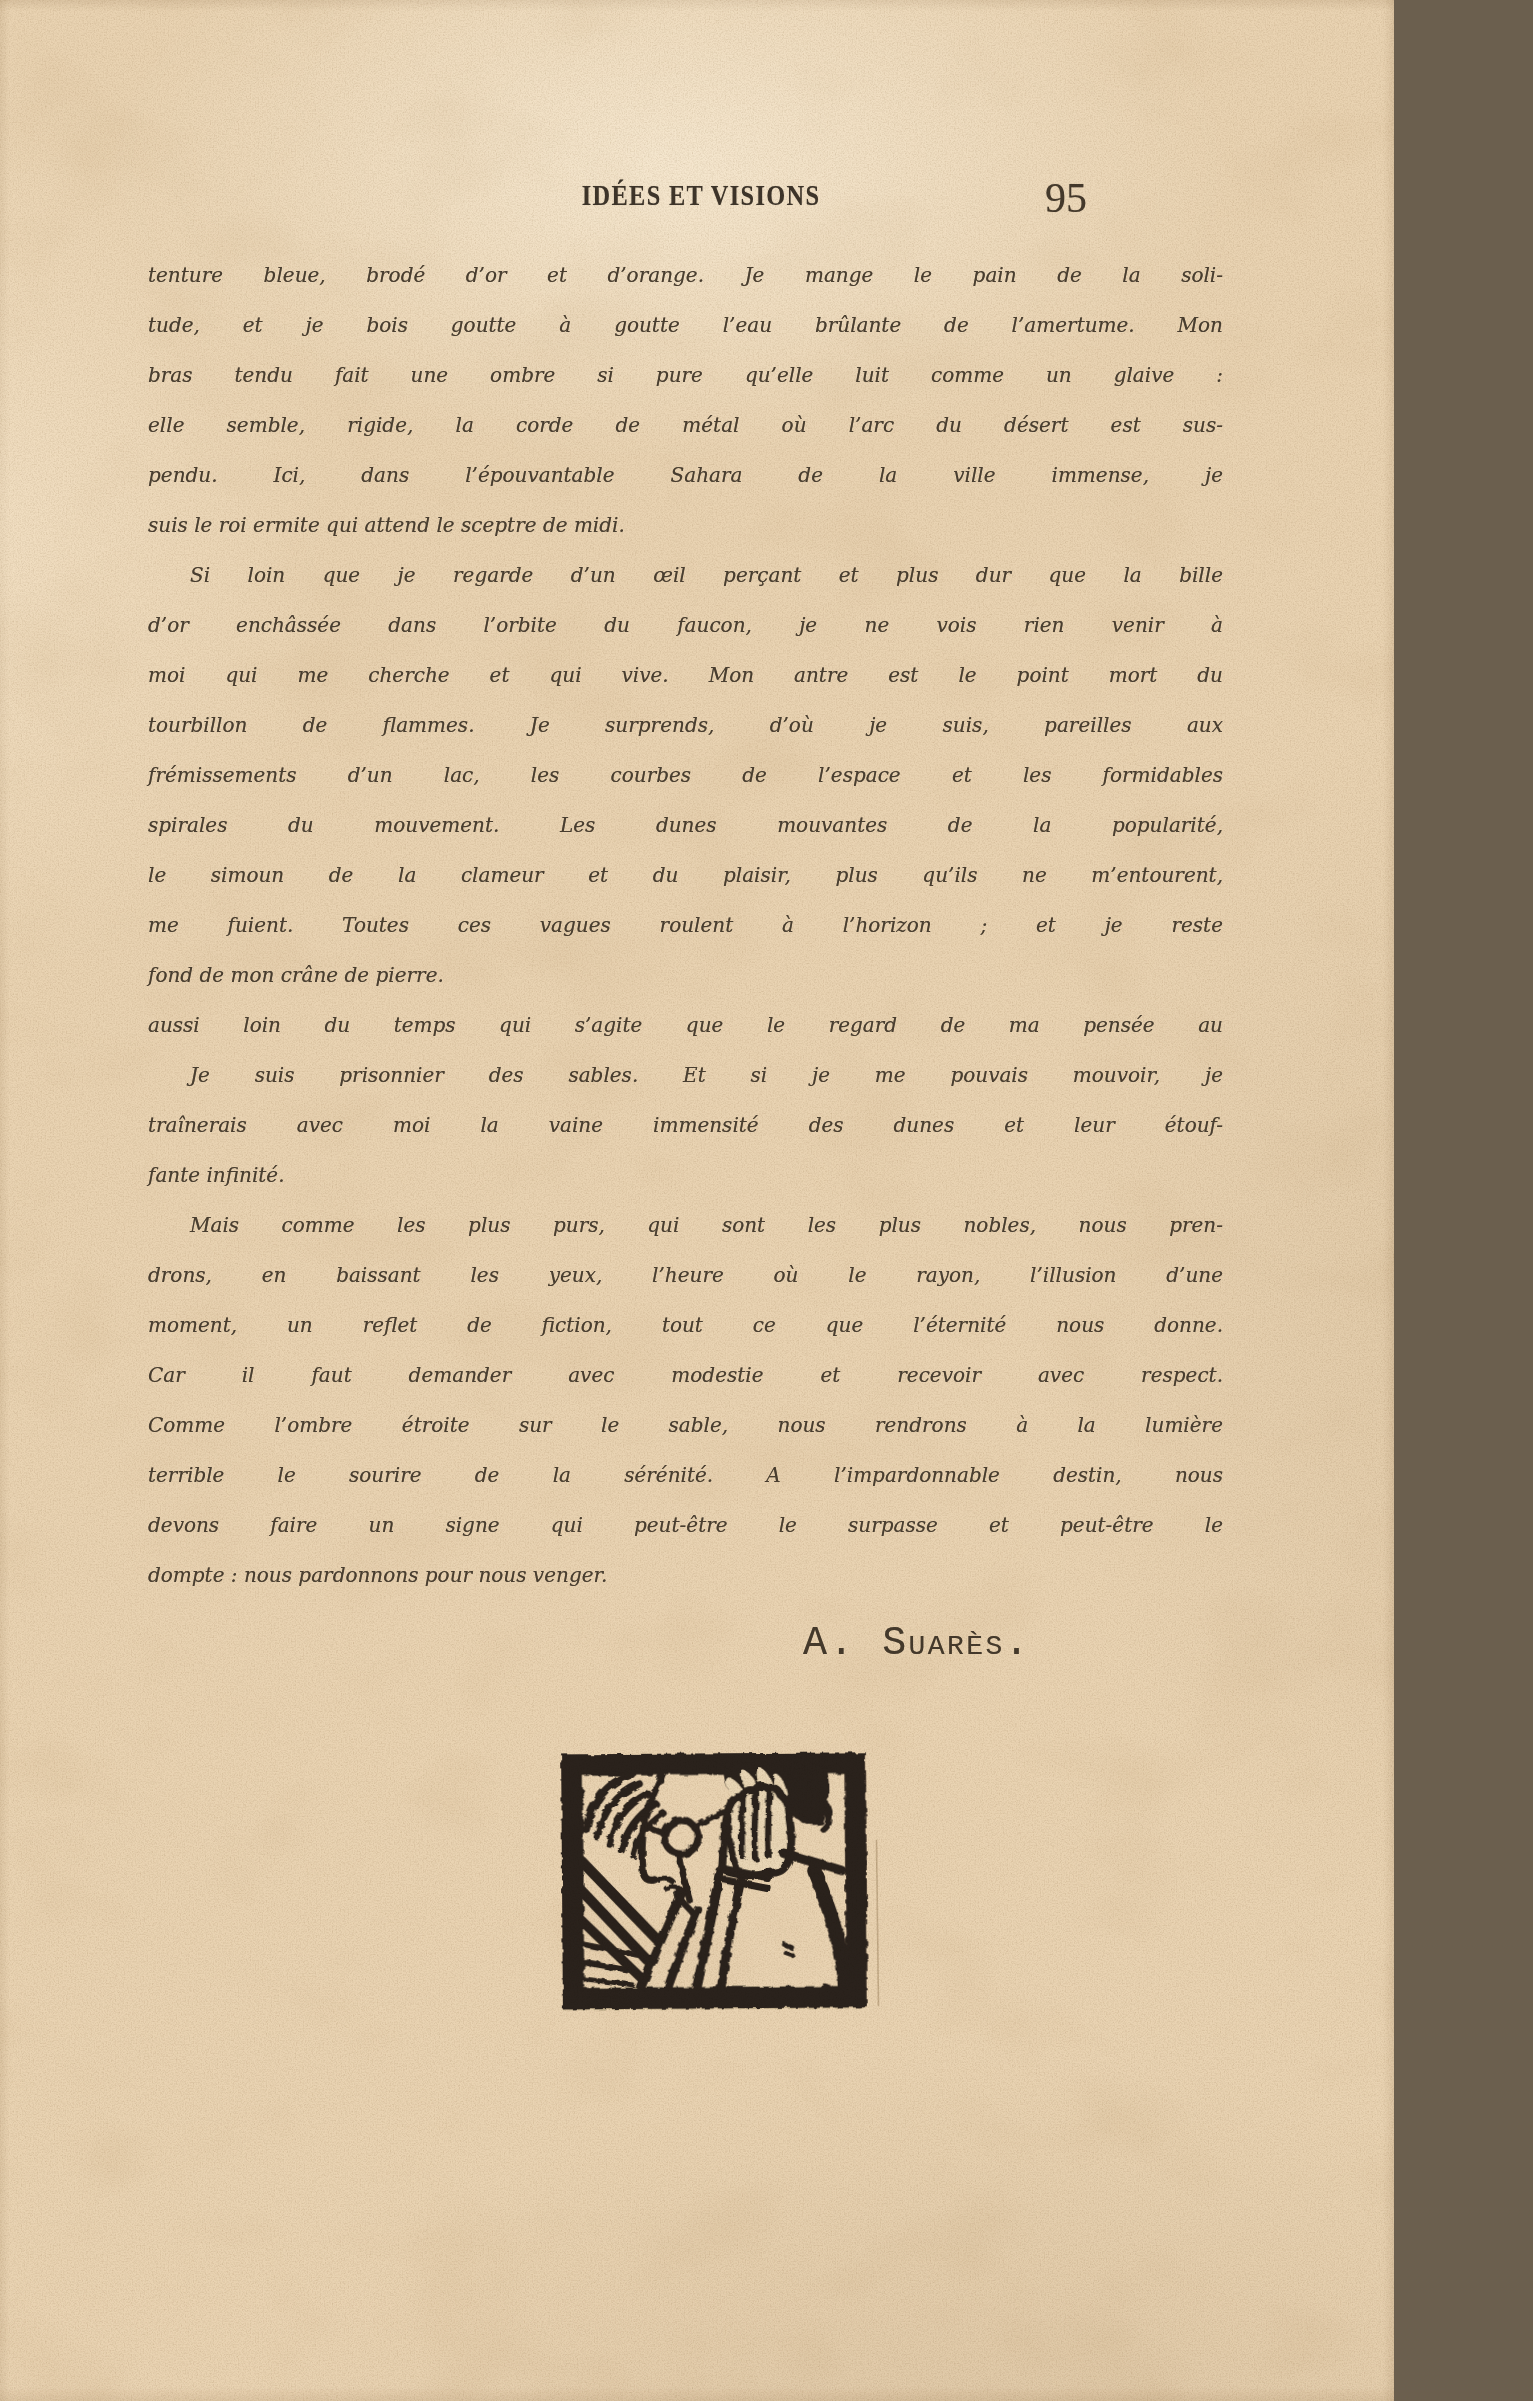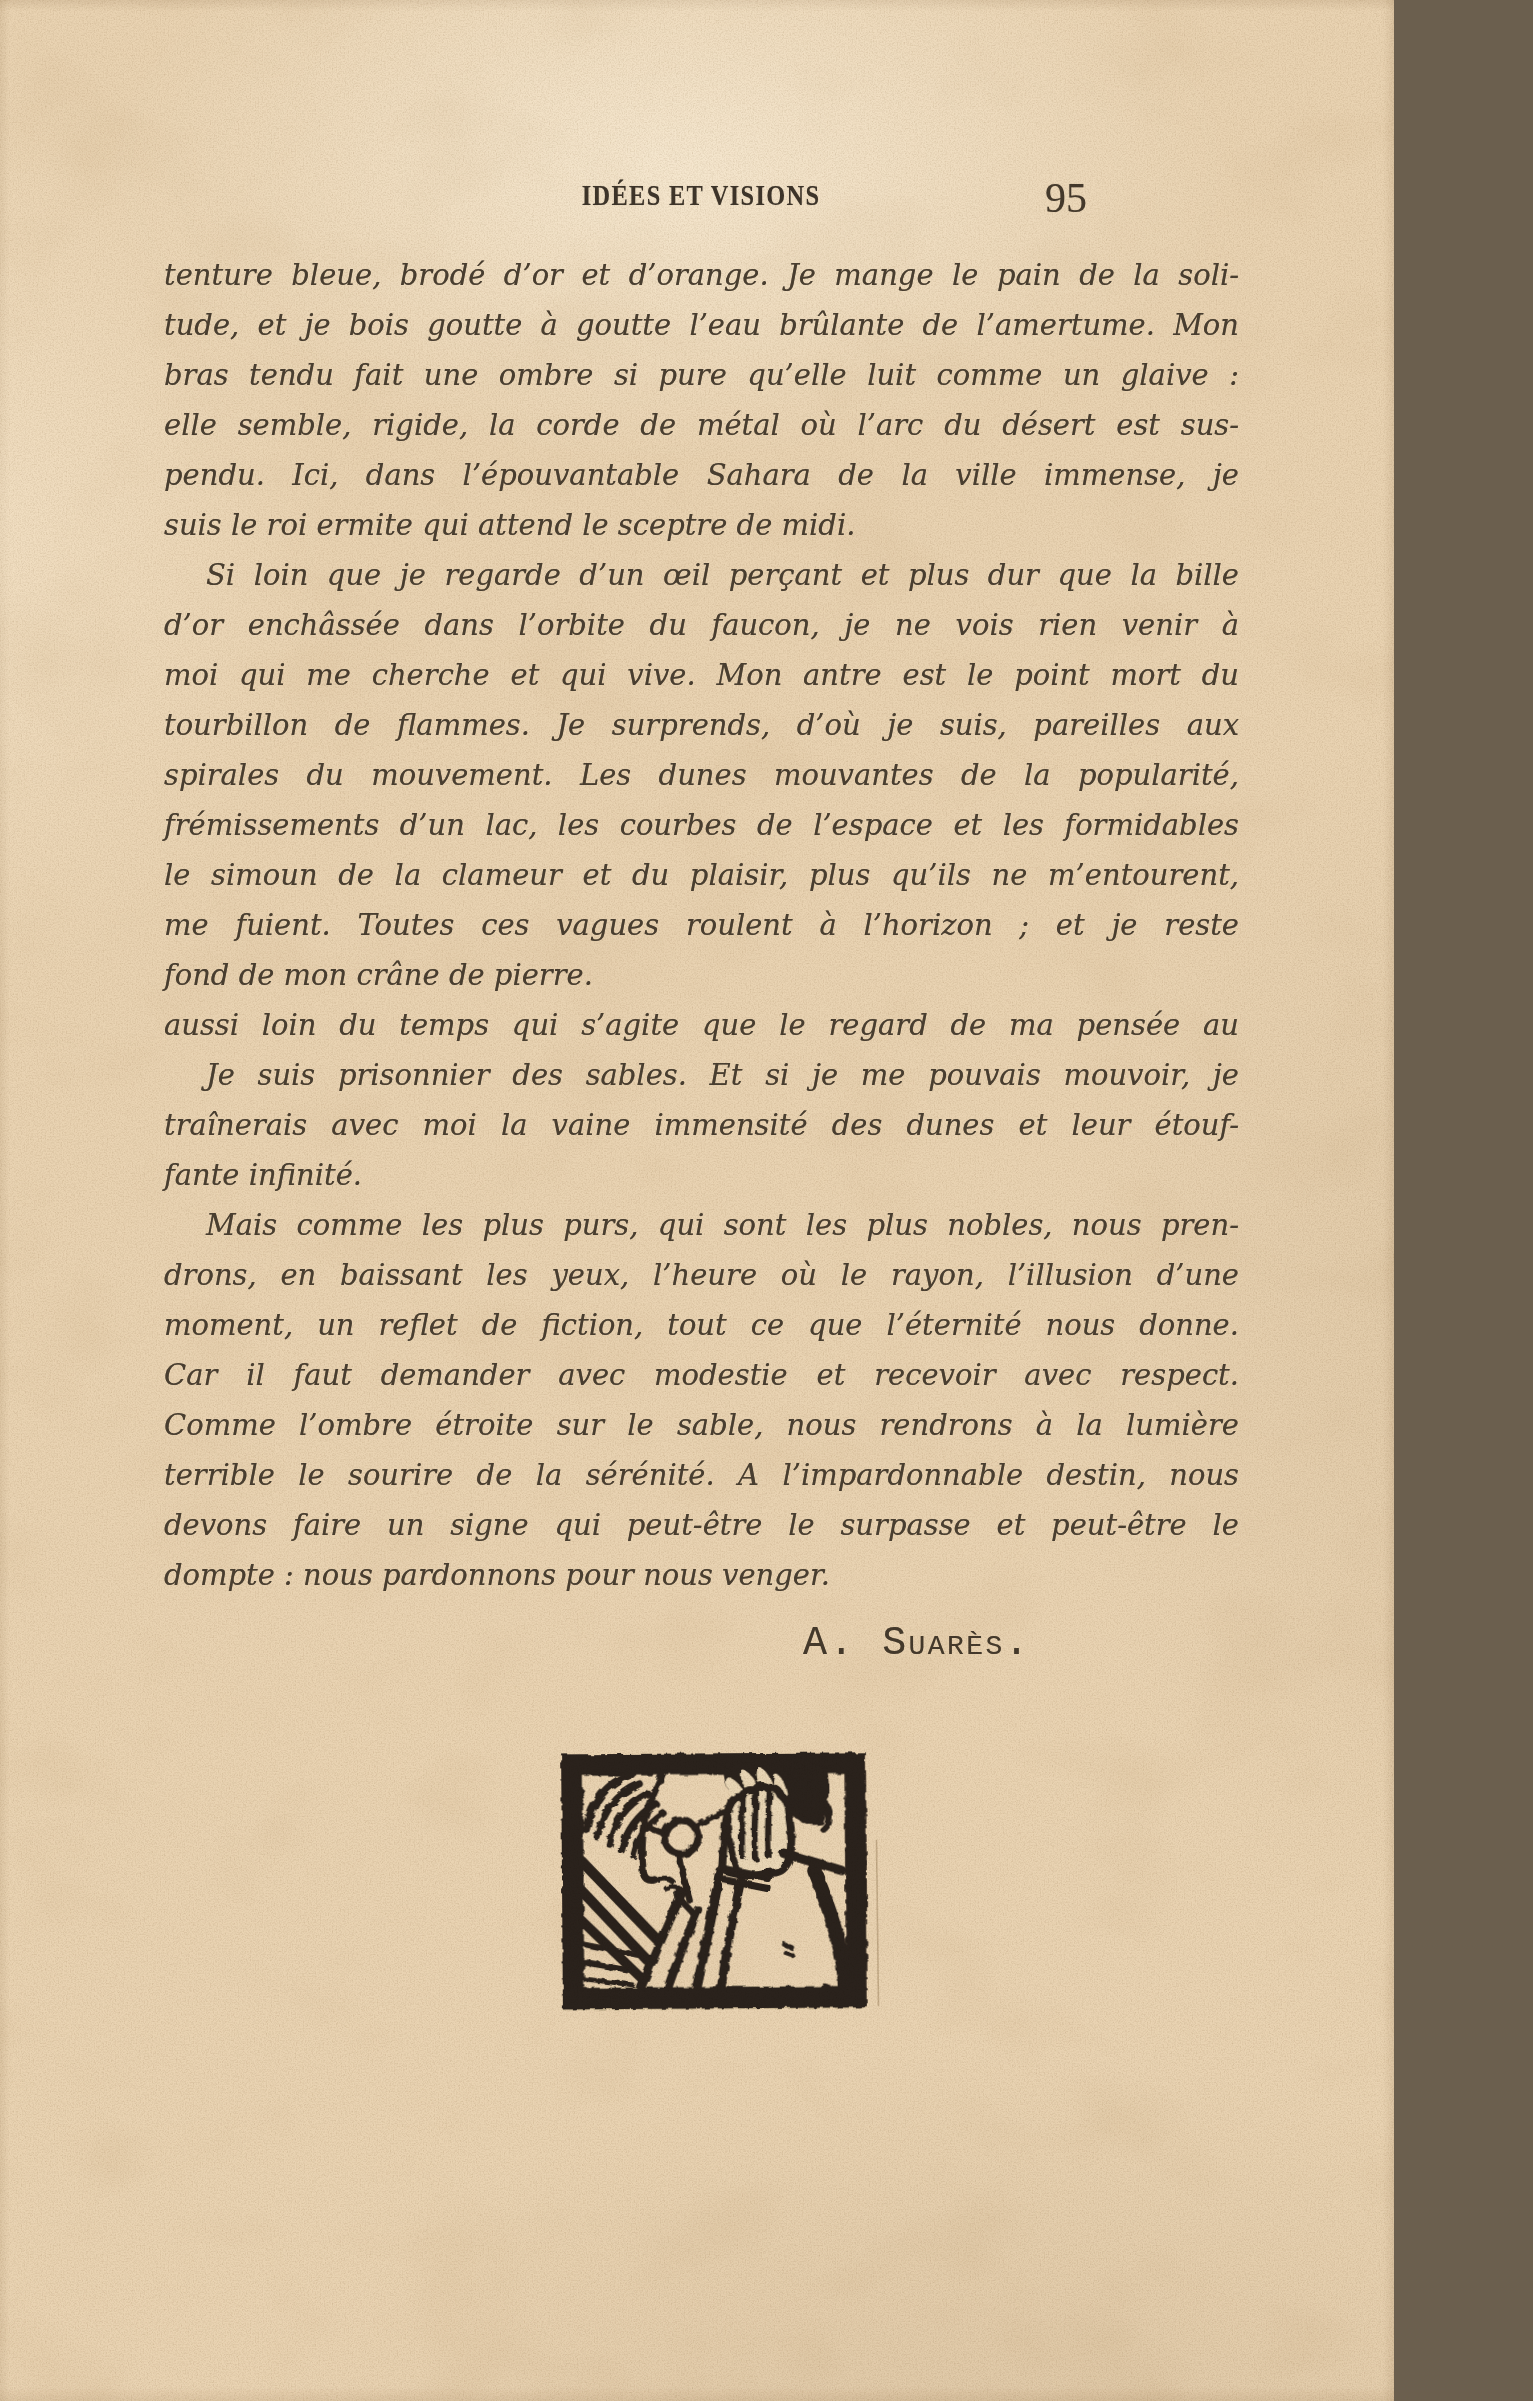--- a/index.html
+++ b/index.html
@@ -39,23 +39,23 @@
     text-shadow:0 0 0.8px rgba(62,53,42,0.4);
   }
   .page-number{
     position:absolute;top:177px;right:307px;
     font-family:"Liberation Serif", serif;
     font-size:42px;line-height:1;
     color:#453a2c;
     text-shadow:0 0 0.8px rgba(69,58,44,0.4);
   }
   .body-text{
-    position:absolute;left:164px;top:250px;width:1075px;
+    position:absolute;left:148px;top:250px;width:1075px;
     font-style:italic;
-    font-size:29px;line-height:50px;
+    font-size:20px;line-height:50px;
     color:#4a3f31;
     text-shadow:0 0 0.5px rgba(74,63,49,0.6);
   }
   .para{margin:0;}
   .line{
     text-align:justify;
     text-align-last:justify;
     white-space:normal;
   }
   .line.last{text-align-last:left;}
@@ -93,22 +93,22 @@
         <div class="line">bras tendu fait une ombre si pure qu’elle luit comme un glaive :</div>
         <div class="line">elle semble, rigide, la corde de métal où l’arc du désert est sus-</div>
         <div class="line">pendu. Ici, dans l’épouvantable Sahara de la ville immense, je</div>
         <div class="line last">suis le roi ermite qui attend le sceptre de midi.</div>
       </div>
       <div class="para">
         <div class="line first">Si loin que je regarde d’un œil perçant et plus dur que la bille</div>
         <div class="line">d’or enchâssée dans l’orbite du faucon, je ne vois rien venir à</div>
         <div class="line">moi qui me cherche et qui vive. Mon antre est le point mort du</div>
         <div class="line">tourbillon de flammes. Je surprends, d’où je suis, pareilles aux</div>
+        <div class="line">frémissements d’un lac, les courbes de l’espace et les formidables</div>
         <div class="line">spirales du mouvement. Les dunes mouvantes de la popularité,</div>
-        <div class="line">frémissements d’un lac, les courbes de l’espace et les formidables</div>
         <div class="line">le simoun de la clameur et du plaisir, plus qu’ils ne m’entourent,</div>
         <div class="line">me fuient. Toutes ces vagues roulent à l’horizon ; et je reste</div>
         <div class="line last">fond de mon crâne de pierre.</div>
         <div class="line">aussi loin du temps qui s’agite que le regard de ma pensée au</div>
       </div>
       <div class="para">
         <div class="line first">Je suis prisonnier des sables. Et si je me pouvais mouvoir, je</div>
         <div class="line">traînerais avec moi la vaine immensité des dunes et leur étouf-</div>
         <div class="line last">fante infinité.</div>
       </div>

